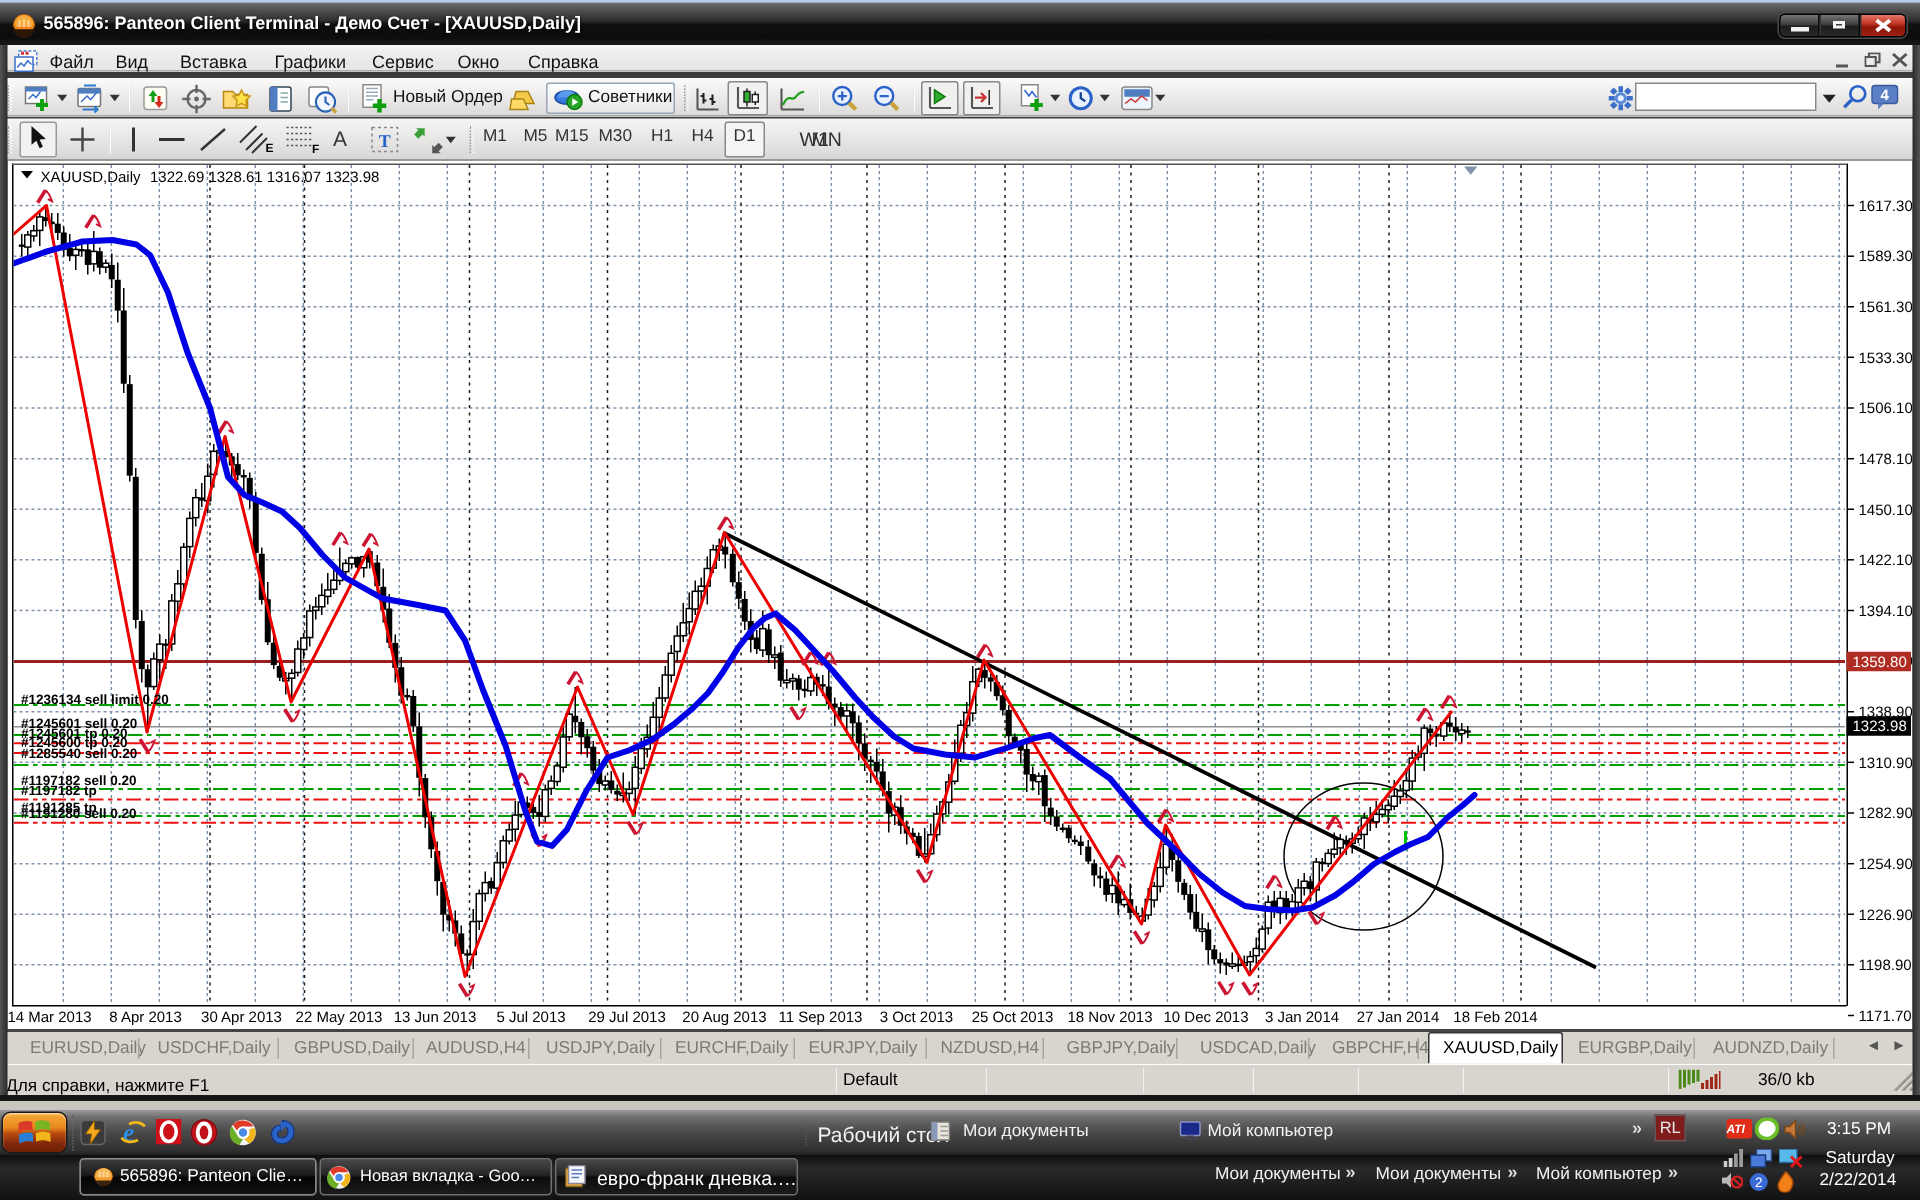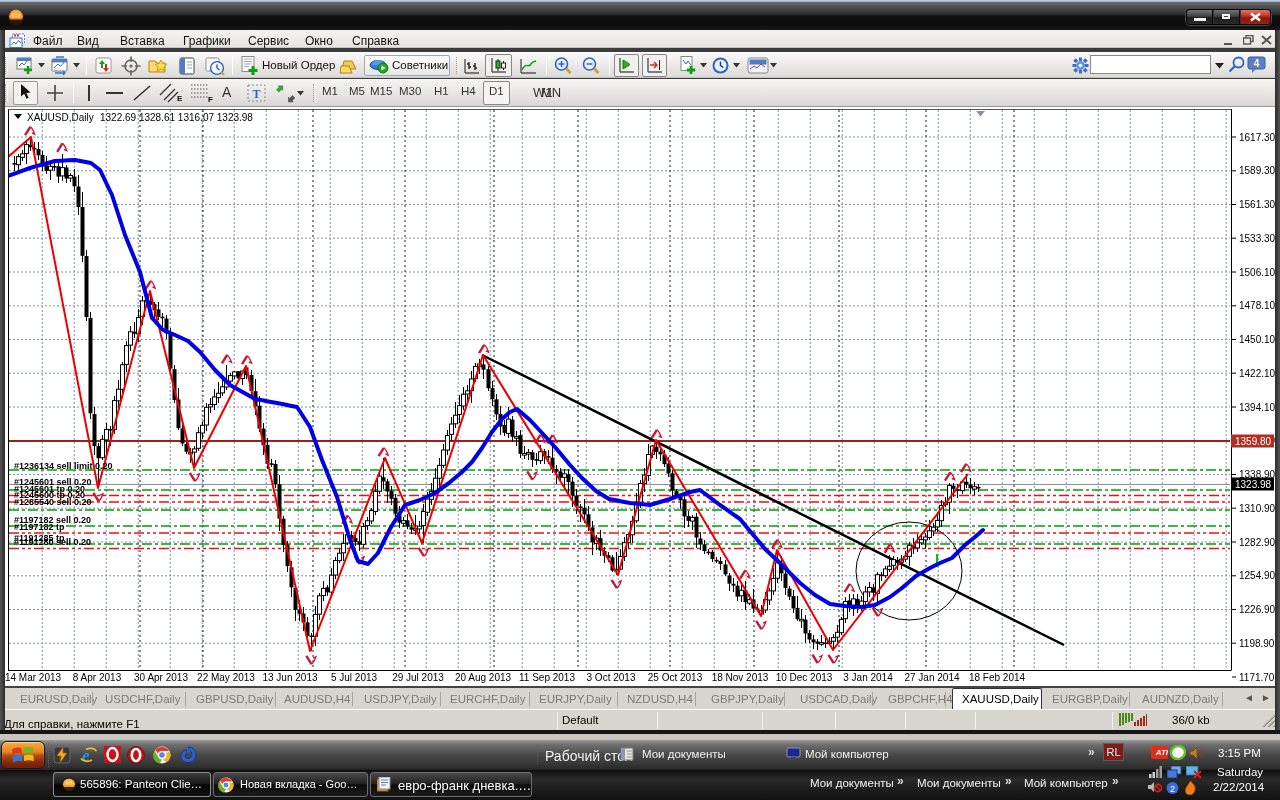--- a/index.html
+++ b/index.html
@@ -701,20 +701,21 @@
   </svg>
 <div style="position:absolute;left:0;top:0;width:1280px;height:30px;background:linear-gradient(#b9cce8 0%,#b9cce8 4%,#6a6a6a 8%,#515151 22%,#2e2e2e 46%,#101010 54%,#0c0c0c 82%,#181818 100%)">
  <svg width="16" height="17" style="position:absolute;left:8px;top:9px" viewBox="0 0 16 17">
    <ellipse cx="8" cy="8.5" rx="7.6" ry="8" fill="#2b1506"></ellipse>
    <path d="M0.8,8 A7.2,7.5 0 0 1 15.2,8 L14,10.5 L2,10.5 Z" fill="#ef8418"></path>
    <path d="M2,7 A6,6 0 0 1 14,7 L13.3,8.6 L2.7,8.6 Z" fill="#f8a93e"></path>
    <rect x="4.4" y="4.5" width="1.2" height="4.5" fill="#fdd9a0"></rect>
       <rect x="7.4" y="3.7" width="1.2" height="5.3" fill="#fdd9a0"></rect>
       <rect x="10.4" y="4.5" width="1.2" height="4.5" fill="#fdd9a0"></rect>
  </svg>
+ <div style="position:absolute;left:29px;top:8px;font-size:12px;font-weight:bold;color:#fff;text-shadow:0 1px 2px #000">565896: Panteon Client Terminal - Демо Счет - [XAUUSD,Daily]</div>
  <div style="position:absolute;left:1187px;top:10px;width:83px;height:14px;border-radius:3px;background:#333;box-shadow:0 0 0 1px #000,0 0 0 2px #4a4a4a">
    <div style="position:absolute;left:0;top:0;width:26px;height:14px;background:linear-gradient(#757575,#3e3e3e 45%,#1d1d1d 55%,#2a2a2a);border-right:1px solid #0a0a0a;border-radius:3px 0 0 3px">
      <div style="position:absolute;left:7px;top:8px;width:12px;height:2.6px;background:#f4f4f4"></div>
       </div>
    <div style="position:absolute;left:27px;top:0;width:26px;height:14px;background:linear-gradient(#757575,#3e3e3e 45%,#1d1d1d 55%,#2a2a2a);border-right:1px solid #0a0a0a">
      <div style="position:absolute;left:8px;top:3.5px;width:8px;height:5px;border:2px solid #f4f4f4"></div>
       </div>
    <div style="position:absolute;left:54px;top:0;width:29px;height:14px;background:linear-gradient(#e5776a,#c03423 42%,#8d1407 58%,#9e2211);border-radius:0 3px 3px 0">
      <svg width="29" height="14">
           <path d="M10,3.5 L19,10.5 M19,3.5 L10,10.5" stroke="#fff" stroke-width="2.6"></path>
@@ -1068,21 +1069,21 @@
     </svg>
     <span style="position:absolute;left:642px;top:18px;color:#f2f2f2;font-size:11.5px">Мои документы</span>
     <svg width="15" height="13" style="position:absolute;left:786px;top:17px">
       <rect x="1" y="1" width="13" height="9" rx="1" fill="#1a2a8a" stroke="#8a94c8"></rect>
       <rect x="5" y="10" width="5" height="2" fill="#445"></rect>
       <rect x="3" y="12" width="9" height="1" fill="#445"></rect>
     </svg>
     <span style="position:absolute;left:805px;top:18px;color:#f2f2f2;font-size:11.5px">Мой компьютер</span>
     <span style="position:absolute;left:1088px;top:15px;color:#ddd;font-size:12px;font-weight:bold">»</span>
     <div style="position:absolute;left:1103px;top:13px;width:21px;height:18px;background:#7f1d1d;border:1px solid #5c5c5c;color:#e8e8e8;font-size:11px;text-align:center;line-height:17px">RL</div>
-    <div style="position:absolute;left:1151px;top:16px;width:17px;height:13px;background:#e22c18;border-radius:2px;color:#fff;font-size:8px;font-weight:bold;font-style:italic;text-align:right;line-height:13px">ATI</div>
+    <div style="position:absolute;left:1151px;top:16px;width:17px;height:13px;background:#e22c18;border-radius:2px;color:#fff;font-size:8px;font-weight:bold;font-style:italic;text-align:left;line-height:13px">ATI</div>
     <svg width="16" height="15" style="position:absolute;left:1170px;top:15px">
       <ellipse cx="8" cy="7.5" rx="7" ry="6.5" fill="#fff" stroke="#6abe2a" stroke-width="2.5" transform="rotate(-20 8 7.5)"></ellipse>
     </svg>
     <svg width="15" height="14" style="position:absolute;left:1189px;top:16px" viewBox="0 0 15 14">
       <path d="M1,5 h3 l4,-4 v12 l-4,-4 h-3 Z" fill="#c87838" stroke="#7a4818"></path>
       <path d="M10,4 a4.5,4.5 0 0 1 0,6 M12,2.5 a7,7 0 0 1 0,9" stroke="#7a4818" fill="none"></path>
     </svg>
     <span style="position:absolute;left:1218px;top:17px;color:#fff;font-size:11.5px">3:15 PM</span>
     <div style="position:absolute;left:53px;top:42px;width:158px;height:25px;border:1px solid #6e6e6e;border-radius:3px;background:linear-gradient(#4a4a4a 0,#242424 45%,#0c0c0c 52%,#1c1c1c 100%)"></div>
     <div style="position:absolute;left:213px;top:42px;width:155px;height:25px;border:1px solid #6e6e6e;border-radius:3px;background:linear-gradient(#4a4a4a 0,#242424 45%,#0c0c0c 52%,#1c1c1c 100%)"></div>

